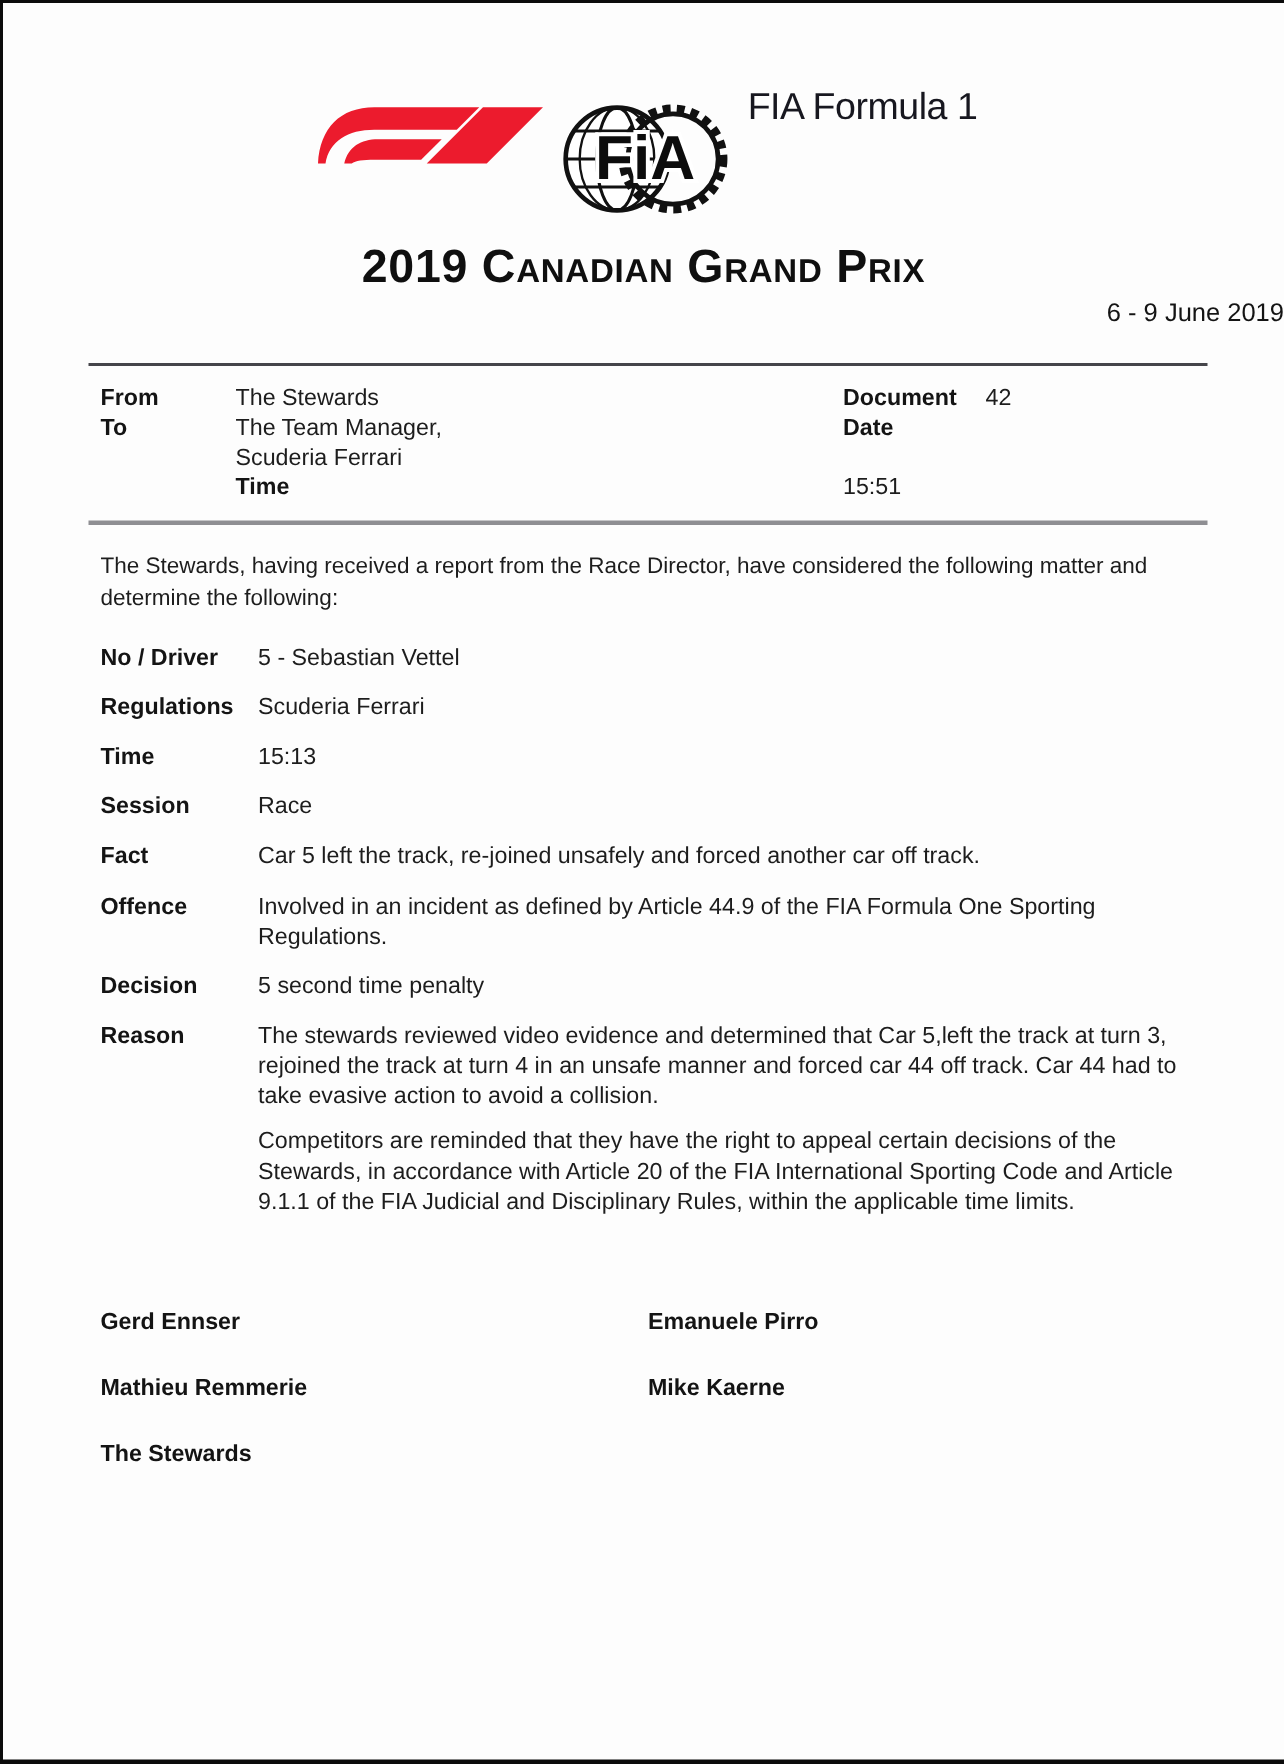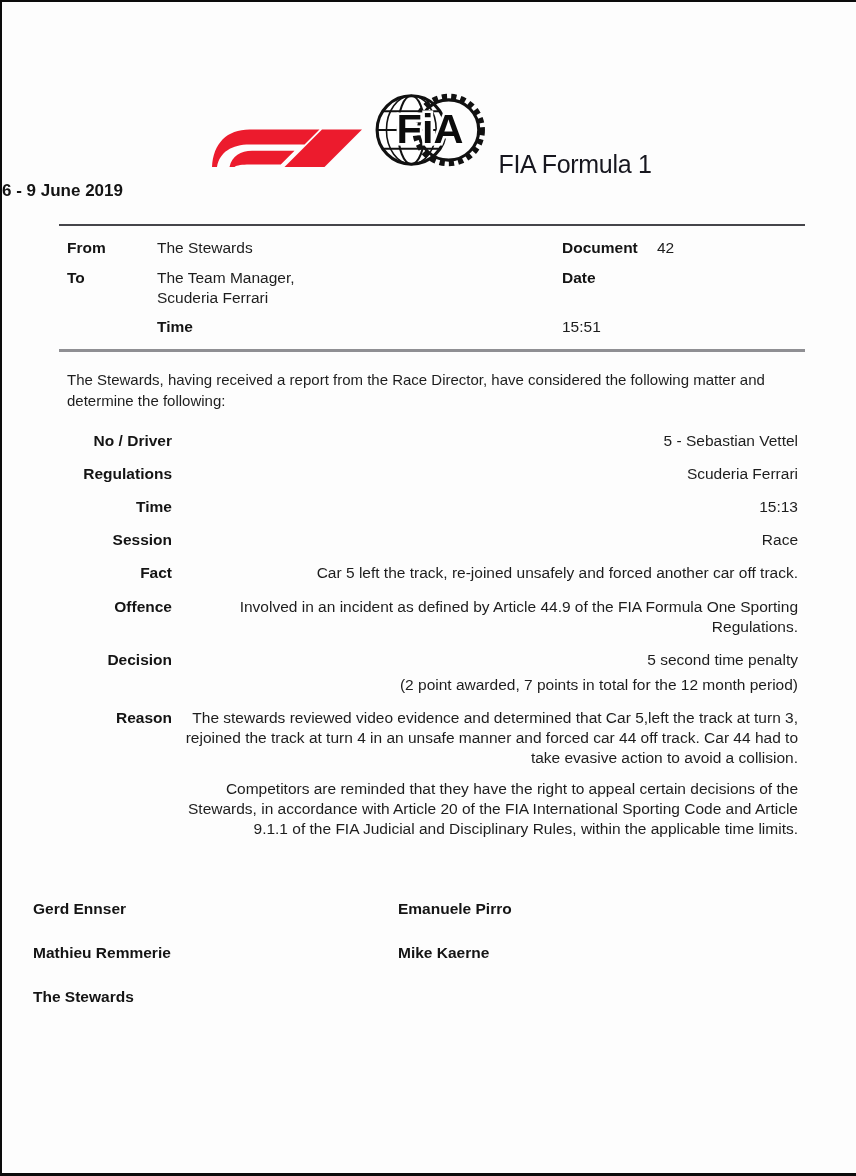--- a/index.html
+++ b/index.html
@@ -2,37 +2,37 @@
 <html><head>
 <meta charset="utf-8">
 <style>
   html,body{margin:0;padding:0;background:#fff;}
   .page{
     width:856px;height:1176px;box-sizing:border-box;position:relative;overflow:hidden;
     background:#fdfdfd;
     border-left:2px solid #0b0b0b;border-top:2px solid #0b0b0b;border-bottom:3px solid #0b0b0b;
     font-family:"Liberation Sans","DejaVu Sans",sans-serif;color:#1d1d1d;
   }
-  .logo-row{display:flex;justify-content:center;align-items:flex-end;gap:12px;padding-top:80px;margin-left:6px;}
+  .logo-row{display:flex;justify-content:center;align-items:flex-start;gap:12px;padding-top:56px;margin-left:6px;}
   .f1-logo{width:150px;height:62px;flex:0 0 auto;}
   .fia-emblem{width:112px;height:96px;flex:0 0 auto;}
   .wordmark{font-size:25px;line-height:1.08;letter-spacing:-0.3px;color:#17171f;font-weight:500;}
   .doc-title{text-align:center;font-weight:700;font-size:31px;font-variant:small-caps;letter-spacing:.5px;color:#0f0f0f;margin-top:6px;}
-  .doc-subtitle{text-align:left;font-weight:700;font-size:17px;margin-top:3px;color:#141414;}
+  .doc-subtitle{text-align:right;font-weight:400;font-size:17px;margin-top:3px;color:#141414;}
   .rule-thin{border:none;border-top:2px solid #45454a;margin:23px 51px 0 57px;}
   .rule-gray{border:none;border-top:3px solid #8f8f93;margin:12px 51px 0 57px;}
-  .meta{display:grid;grid-template-columns:90px 405px 95px 1fr;row-gap:10px;padding:12px 51px 0 65px;font-size:15.5px;line-height:1.28;}
+  .meta{display:grid;grid-template-columns:90px 405px 95px 1fr;padding:12px 51px 0 65px;font-size:15.5px;line-height:1.28;}
   .meta .lbl{font-weight:700;color:#141414;}
   .intro{padding:18px 58px 0 65px;font-size:15px;line-height:1.35;}
   .fields{padding:20px 58px 0 65px;font-size:15.5px;}
-  .field{display:grid;grid-template-columns:105px 1fr;margin-bottom:13px;line-height:1.3;text-align:right;}
+  .field{display:grid;grid-template-columns:105px 1fr;margin-bottom:13px;line-height:1.3;}
   .field .lbl{font-weight:700;color:#141414;}
   .field .v2{margin-top:5px;}
   .field .v2.para{margin-top:10px;}
-  .signatures{display:grid;grid-template-columns:365px 1fr;row-gap:26px;padding:48px 58px 0 31px;font-size:15.5px;font-weight:700;color:#141414;}
+  .signatures{display:grid;grid-template-columns:365px 1fr;row-gap:26px;padding:48px 58px 0 65px;font-size:15.5px;font-weight:700;color:#141414;}
 </style>
 </head>
 <body>
 
 <div class="page">
 
   <div class="logo-row">
     <svg class="f1-logo" viewBox="0 0 120 32" aria-hidden="true">
       <path fill="#EC1B2D" d="M0,32 C1,13 12,2 30,2 L86,2 L74,14 L30,14 C16,14 6,20 4,32 Z"></path>
       <path fill="#EC1B2D" d="M14,32 C16,23 23,19 32,19 L66,19 L55,30 L30,30 C24,30 20,30.5 18,32 Z"></path>
@@ -47,20 +47,21 @@
       <line x1="8" y1="64" x2="64" y2="64" stroke="#111" stroke-width="2"></line>
       <circle cx="72" cy="46" r="32" fill="none" stroke="#111" stroke-width="6" stroke-dasharray="5 4"></circle>
       <circle cx="72" cy="46" r="29" fill="#fff" fill-opacity="0" stroke="#111" stroke-width="3"></circle>
       <text x="54" y="59" text-anchor="middle" font-family="Liberation Sans, sans-serif" font-size="40" font-weight="bold" fill="#0c0c0c" stroke="#ffffff" stroke-width="5" paint-order="stroke">FiA</text>
     </svg>
     <div class="wordmark">
       <div>FIA Formula 1</div>
     </div>
   </div>
 
+  <div class="doc-title">2019 Canadian Grand Prix</div>
   <div class="doc-subtitle">6 - 9 June 2019</div>
 
   <hr class="rule-thin">
 
   <div class="meta">
     <div class="lbl">From</div>
     <div>The Stewards</div>
     <div class="lbl">Document</div>
     <div>42</div>
 
@@ -103,21 +104,20 @@
       <div>Car 5 left the track, re-joined unsafely and forced another car off track.</div>
     </div>
     <div class="field">
       <div class="lbl">Offence</div>
       <div>Involved in an incident as defined by Article 44.9 of the FIA Formula One Sporting Regulations.</div>
     </div>
     <div class="field">
       <div class="lbl">Decision</div>
       <div>
         <div>5 second time penalty</div>
-        <div class="v2">(2 point awarded, 7 points in total for the 12 month period)</div>
       </div>
     </div>
     <div class="field">
       <div class="lbl">Reason</div>
       <div>
         <div>The stewards reviewed video evidence and determined that Car 5,left the track at turn 3, rejoined the track at turn 4 in an unsafe manner and forced car 44 off track. Car 44 had to take evasive action to avoid a collision.</div>
         <div class="v2 para">Competitors are reminded that they have the right to appeal certain decisions of the Stewards, in accordance with Article 20 of the FIA International Sporting Code and Article 9.1.1 of the FIA Judicial and Disciplinary Rules, within the applicable time limits.</div>
       </div>
     </div>
   </div>

